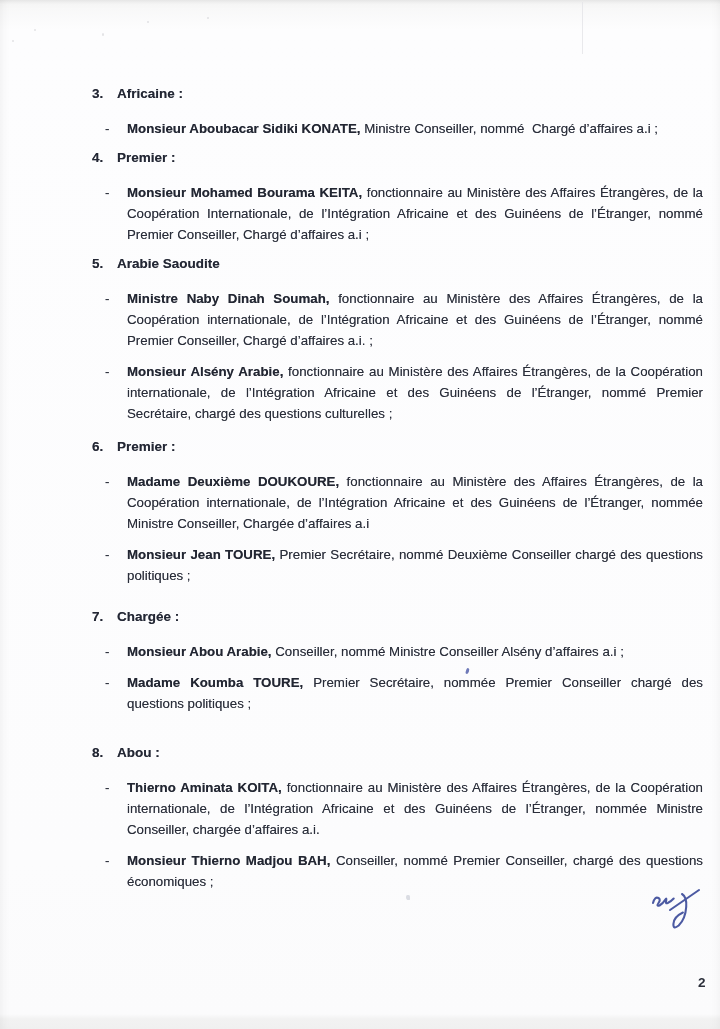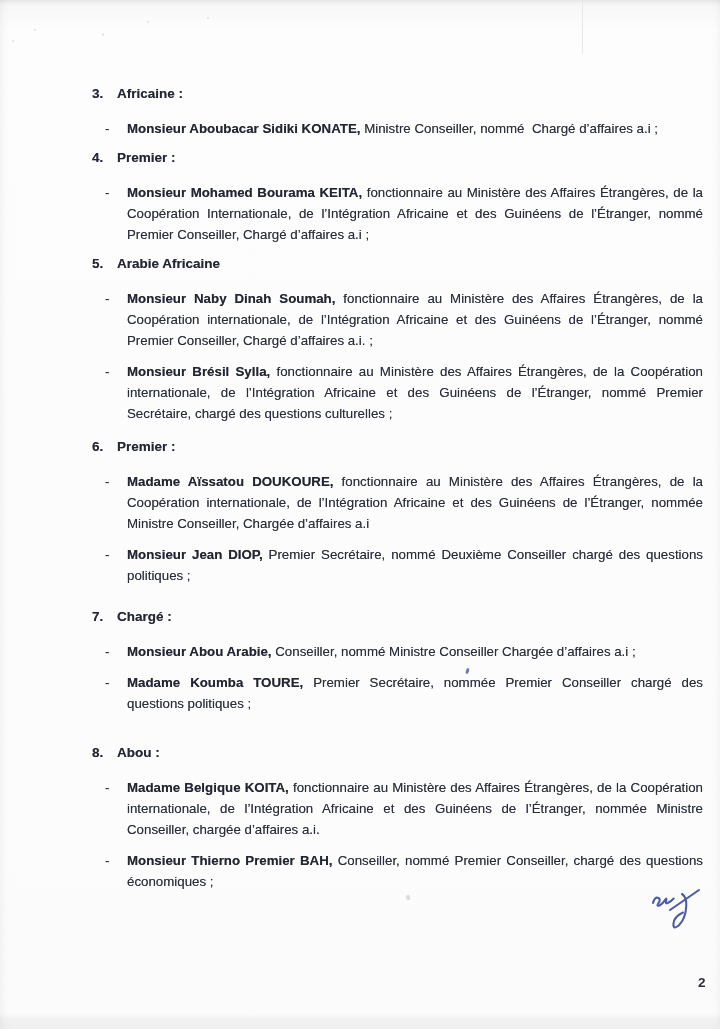--- a/index.html
+++ b/index.html
@@ -112,71 +112,71 @@
     <p class="entry-text">
       <strong class="person">Monsieur Mohamed Bourama KEITA,</strong><span class="details"> fonctionnaire au Ministère des Affaires Étrangères, de la Coopération Internationale, de l’Intégration Africaine et des Guinéens de l’Étranger, nommé Premier Conseiller, Chargé d’affaires a.i ;</span>
     </p>
   </div>
 </div>
   </section>
 
   <section class="country-section">
     <h2 class="heading">
       <span class="num">5.</span>
-      <span class="country">Arabie Africaine</span>
-    </h2>
-    <div class="entries">
-  <div class="entry">
-    <span class="dash">-</span>
-    <p class="entry-text">
-      <strong class="person">Monsieur Naby Dinah Soumah,</strong><span class="details"> fonctionnaire au Ministère des Affaires Étrangères, de la Coopération internationale, de l’Intégration Africaine et des Guinéens de l’Étranger, nommé Premier Conseiller, Chargé d’affaires a.i. ;</span>
-    </p>
-  </div>
-
-  <div class="entry">
-    <span class="dash">-</span>
-    <p class="entry-text">
-      <strong class="person">Monsieur Brésil Sylla,</strong><span class="details"> fonctionnaire au Ministère des Affaires Étrangères, de la Coopération internationale, de l’Intégration Africaine et des Guinéens de l’Étranger, nommé Premier Secrétaire, chargé des questions culturelles ;</span>
+      <span class="country">Arabie Saoudite</span>
+    </h2>
+    <div class="entries">
+  <div class="entry">
+    <span class="dash">-</span>
+    <p class="entry-text">
+      <strong class="person">Ministre Naby Dinah Soumah,</strong><span class="details"> fonctionnaire au Ministère des Affaires Étrangères, de la Coopération internationale, de l’Intégration Africaine et des Guinéens de l’Étranger, nommé Premier Conseiller, Chargé d’affaires a.i. ;</span>
+    </p>
+  </div>
+
+  <div class="entry">
+    <span class="dash">-</span>
+    <p class="entry-text">
+      <strong class="person">Monsieur Alsény Arabie,</strong><span class="details"> fonctionnaire au Ministère des Affaires Étrangères, de la Coopération internationale, de l’Intégration Africaine et des Guinéens de l’Étranger, nommé Premier Secrétaire, chargé des questions culturelles ;</span>
     </p>
   </div>
 </div>
   </section>
 
   <section class="country-section">
     <h2 class="heading">
       <span class="num">6.</span>
       <span class="country">Premier :</span>
     </h2>
     <div class="entries">
   <div class="entry">
     <span class="dash">-</span>
     <p class="entry-text">
-      <strong class="person">Madame Aïssatou DOUKOURE,</strong><span class="details"> fonctionnaire au Ministère des Affaires Étrangères, de la Coopération internationale, de l’Intégration Africaine et des Guinéens de l’Étranger, nommée Ministre Conseiller, Chargée d’affaires a.i</span>
-    </p>
-  </div>
-
-  <div class="entry">
-    <span class="dash">-</span>
-    <p class="entry-text">
-      <strong class="person">Monsieur Jean DIOP,</strong><span class="details"> Premier Secrétaire, nommé Deuxième Conseiller chargé des questions politiques ;</span>
+      <strong class="person">Madame Deuxième DOUKOURE,</strong><span class="details"> fonctionnaire au Ministère des Affaires Étrangères, de la Coopération internationale, de l’Intégration Africaine et des Guinéens de l’Étranger, nommée Ministre Conseiller, Chargée d’affaires a.i</span>
+    </p>
+  </div>
+
+  <div class="entry">
+    <span class="dash">-</span>
+    <p class="entry-text">
+      <strong class="person">Monsieur Jean TOURE,</strong><span class="details"> Premier Secrétaire, nommé Deuxième Conseiller chargé des questions politiques ;</span>
     </p>
   </div>
 </div>
   </section>
 
   <section class="country-section">
     <h2 class="heading">
       <span class="num">7.</span>
-      <span class="country">Chargé :</span>
-    </h2>
-    <div class="entries">
-  <div class="entry">
-    <span class="dash">-</span>
-    <p class="entry-text">
-      <strong class="person">Monsieur Abou Arabie,</strong><span class="details"> Conseiller, nommé Ministre Conseiller Chargée d’affaires a.i ;</span>
+      <span class="country">Chargée :</span>
+    </h2>
+    <div class="entries">
+  <div class="entry">
+    <span class="dash">-</span>
+    <p class="entry-text">
+      <strong class="person">Monsieur Abou Arabie,</strong><span class="details"> Conseiller, nommé Ministre Conseiller Alsény d’affaires a.i ;</span>
     </p>
   </div>
 
   <div class="entry">
     <span class="dash">-</span>
     <p class="entry-text">
       <strong class="person">Madame Koumba TOURE,</strong><span class="details"> Premier Secrétaire, nommée Premier Conseiller chargé des questions politiques ;</span>
     </p>
   </div>
 </div>
@@ -184,28 +184,28 @@
 
   <section class="country-section">
     <h2 class="heading">
       <span class="num">8.</span>
       <span class="country">Abou :</span>
     </h2>
     <div class="entries">
   <div class="entry">
     <span class="dash">-</span>
     <p class="entry-text">
-      <strong class="person">Madame Belgique KOITA,</strong><span class="details"> fonctionnaire au Ministère des Affaires Étrangères, de la Coopération internationale, de l’Intégration Africaine et des Guinéens de l’Étranger, nommée Ministre Conseiller, chargée d’affaires a.i.</span>
-    </p>
-  </div>
-
-  <div class="entry">
-    <span class="dash">-</span>
-    <p class="entry-text">
-      <strong class="person">Monsieur Thierno Premier BAH,</strong><span class="details"> Conseiller, nommé Premier Conseiller, chargé des questions économiques ;</span>
+      <strong class="person">Thierno Aminata KOITA,</strong><span class="details"> fonctionnaire au Ministère des Affaires Étrangères, de la Coopération internationale, de l’Intégration Africaine et des Guinéens de l’Étranger, nommée Ministre Conseiller, chargée d’affaires a.i.</span>
+    </p>
+  </div>
+
+  <div class="entry">
+    <span class="dash">-</span>
+    <p class="entry-text">
+      <strong class="person">Monsieur Thierno Madjou BAH,</strong><span class="details"> Conseiller, nommé Premier Conseiller, chargé des questions économiques ;</span>
     </p>
   </div>
 </div>
   </section>
 </main>
 
   <svg class="signature" width="60" height="58" viewBox="0 0 60 58" fill="none">
     <g stroke="#3e4d9b" stroke-width="2.1" stroke-linecap="round" stroke-linejoin="round" opacity="0.92">
       <path d="M7,19 q2,-7 5.5,-5 q2.5,1.5 0,5 q-2.5,3.5 1,2.5 q3.5,-2 5.5,-5.5 q2,-3 1.2,0.5 q-1,3.5 1.5,2.5 q3,-1.3 6,-4.5"></path>
       <path d="M53,6 L24,26"></path>

